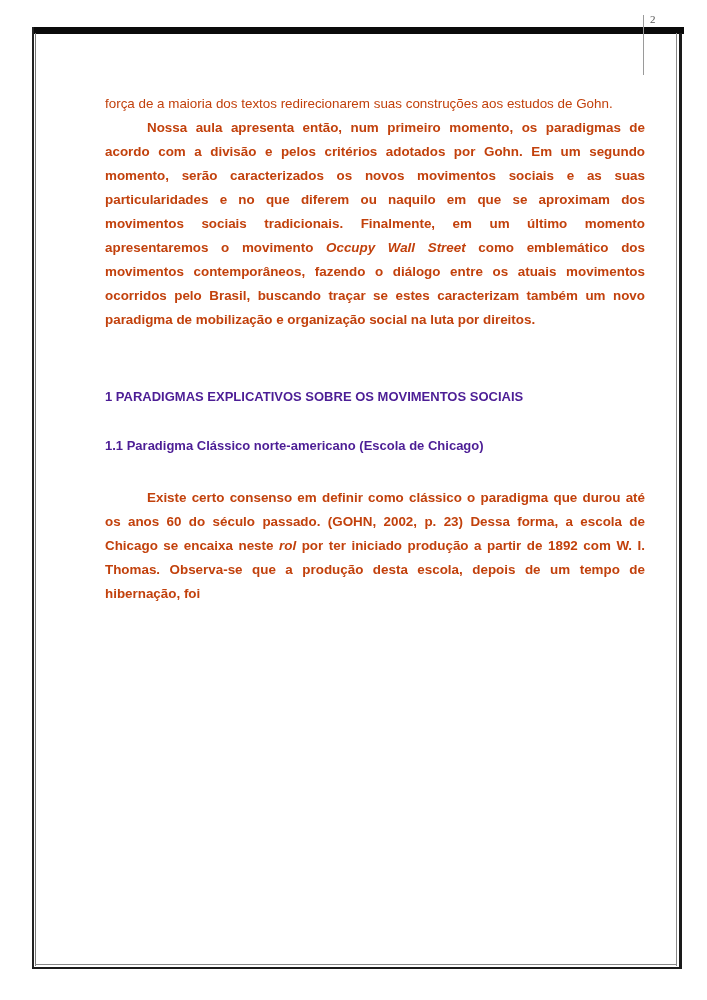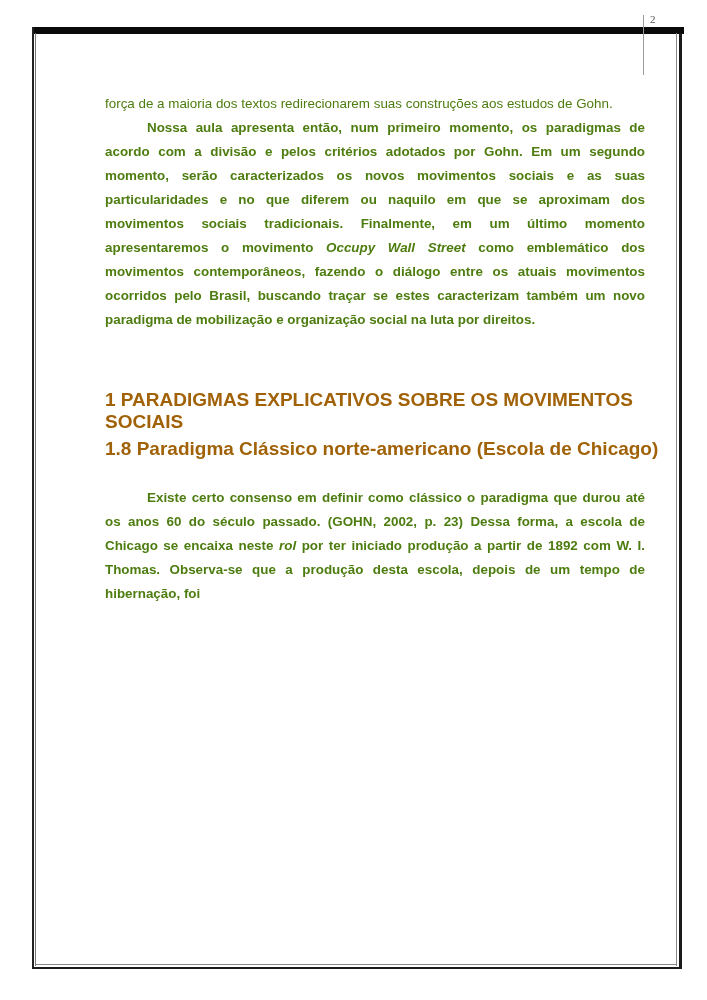--- a/index.html
+++ b/index.html
@@ -13,29 +13,29 @@
   .frame-right-outer { position: absolute; left: 679px; top: 33px; width: 3px; height: 936px; background: #1a1a1a; }
   .frame-right-inner { position: absolute; left: 676px; top: 33px; width: 1px; height: 933px; background: #888; }
   .frame-bottom-outer { position: absolute; left: 32px; top: 967px; width: 650px; height: 2px; background: #1a1a1a; }
   .frame-bottom-inner { position: absolute; left: 35px; top: 964px; width: 642px; height: 1px; background: #888; }
 
   .header-rule { position: absolute; left: 643px; top: 15px; width: 1px; height: 60px; background: #9a9a9a; }
   .page-number { position: absolute; left: 650px; top: 13px; font-family: "Liberation Serif", serif; font-size: 11px; color: #555; }
 
   .body-text {
     position: absolute; left: 105px; width: 540px;
-    font-family: "Liberation Sans", sans-serif; font-size: 13.4px; color: #4d7c0f;
+    font-family: "Liberation Sans", sans-serif; font-size: 13.4px; color: #c2410c;
     line-height: 24px; text-align: justify;
   }
   .body-text p { margin: 0; }
   .indent { text-indent: 42px; font-weight: bold; }
 
   .heading {
     position: absolute; left: 105px;
-    font-family: "Liberation Sans", sans-serif; font-weight: bold; font-size: 19px; color: #a16207;
+    font-family: "Liberation Sans", sans-serif; font-weight: bold; font-size: 13px; color: #4c1d95;
   }
 </style>
 </head>
 <body>
 
 <div class="page">
   <div class="frame-top"></div>
   <div class="frame-left-outer"></div>
   <div class="frame-left-inner"></div>
   <div class="frame-right-outer"></div>
@@ -45,18 +45,18 @@
 
   <div class="header-rule"></div>
   <div class="page-number">2</div>
 
   <div class="body-text" style="top: 92px;">
     <p>força de a maioria dos textos redirecionarem suas construções aos estudos de Gohn.</p>
     <p class="indent"><span>Nossa aula apresenta então, num primeiro momento, os paradigmas de acordo com a divisão e pelos critérios adotados por Gohn. Em um segundo momento, serão caracterizados os novos movimentos sociais e as suas particularidades e no que diferem ou naquilo em que se aproximam dos movimentos sociais tradicionais. Finalmente, em um último momento apresentaremos o movimento </span><i>Occupy Wall Street</i><span> como emblemático dos movimentos contemporâneos, fazendo o diálogo entre os atuais movimentos ocorridos pelo Brasil, buscando traçar se estes caracterizam também um novo paradigma de mobilização e organização social na luta por  direitos.</span></p>
   </div>
 
   <div class="heading" style="top: 389px;">1 PARADIGMAS EXPLICATIVOS SOBRE OS MOVIMENTOS SOCIAIS</div>
-  <div class="heading" style="top: 438px;">1.8 Paradigma Clássico norte-americano (Escola de Chicago)</div>
+  <div class="heading" style="top: 438px;">1.1 Paradigma Clássico norte-americano (Escola de Chicago)</div>
 
   <div class="body-text" style="top: 486px;">
     <p class="indent"><span>Existe certo consenso em definir como clássico o paradigma que durou até os anos 60 do século passado. (GOHN, 2002, p. 23) Dessa forma, a escola de Chicago se encaixa neste </span><i>rol</i><span> por ter iniciado produção a partir de 1892 com W. I. Thomas. Observa-se que a produção desta escola, depois de um tempo de hibernação, foi</span></p>
   </div>
 </div>
 
 </body></html>

